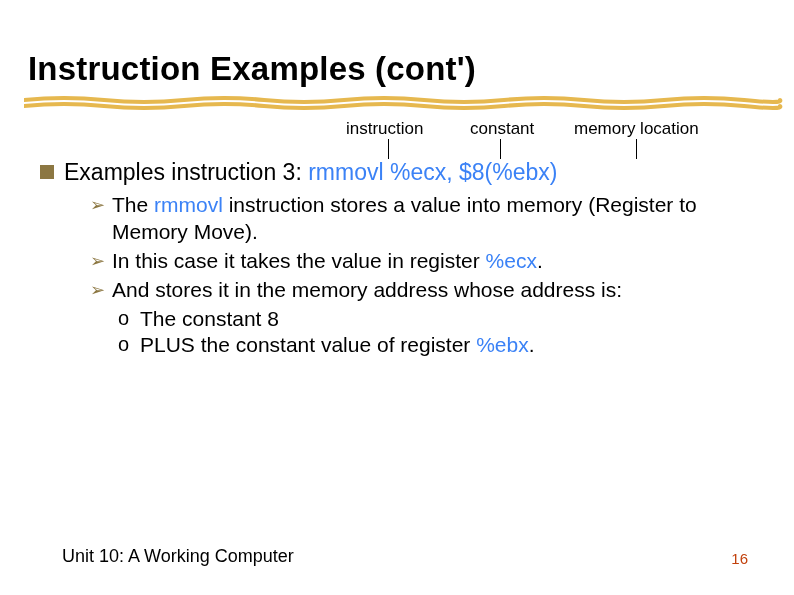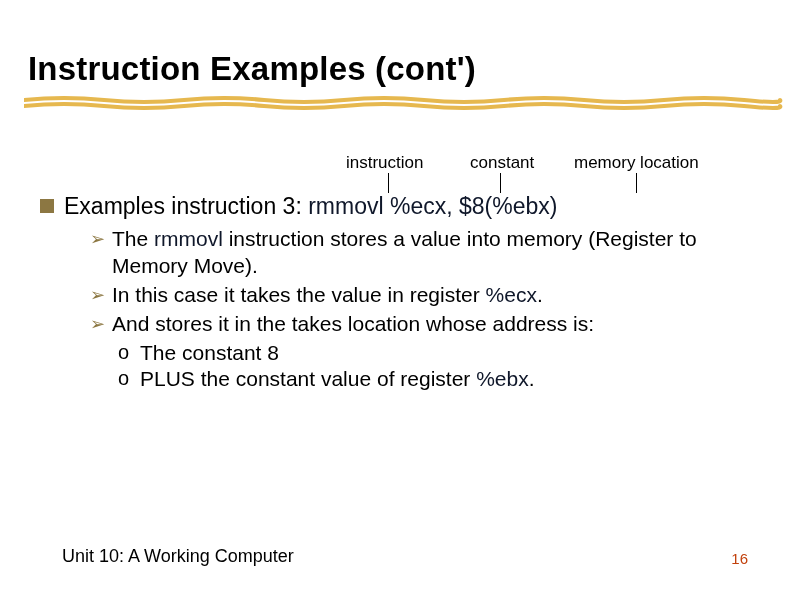--- a/index.html
+++ b/index.html
@@ -29,21 +29,21 @@
     margin-top: 6px;
   }
   .scribble {
     position: absolute;
     left: -4px;
     top: 0;
   }
   .labels-row {
     position: relative;
     height: 24px;
-    margin-top: 41px;
+    margin-top: 7px;
     font-size: 17px;
     text-align: right;
   }
   .labels-row span {
     position: absolute;
     top: 0;
   }
   .lbl-instr { left: 318px; }
   .lbl-reg   { left: 442px; }
   .lbl-mem   { left: 546px; }
@@ -60,21 +60,21 @@
     padding-left: 12px;
   }
   .bullet-sq {
     display: inline-block;
     width: 14px;
     height: 14px;
     background: #8c7742;
     vertical-align: 1px;
     margin-right: 10px;
   }
-  .code-green { color: #0f172a; }
+  .code-green { color: #3b82f6; }
   .sub-list {
     margin-top: 6px;
     padding-left: 62px;
     font-size: 21px;
     line-height: 1.28;
   }
   .sub-item {
     position: relative;
     padding-left: 22px;
     margin-bottom: 2px;
@@ -143,21 +143,21 @@
     <div class="sub-item">
       <span class="arrow">➢</span>
       <span>The </span><span class="code-green">rmmovl</span><span> instruction stores a value into memory (Register to Memory Move).</span>
     </div>
     <div class="sub-item">
       <span class="arrow">➢</span>
       <span>In this case it takes the value in register </span><span class="code-green">%ecx</span><span>.</span>
     </div>
     <div class="sub-item">
       <span class="arrow">➢</span>
-      <span>And stores it in the takes location whose address is:</span>
+      <span>And stores it in the memory address whose address is:</span>
     </div>
     <div class="sub-sub">
       <span class="circ">o</span>
       <span>The constant 8</span>
     </div>
     <div class="sub-sub">
       <span class="circ">o</span>
       <span>PLUS the constant value of register </span><span class="code-green">%ebx</span><span>.</span>
     </div>
   </div>

